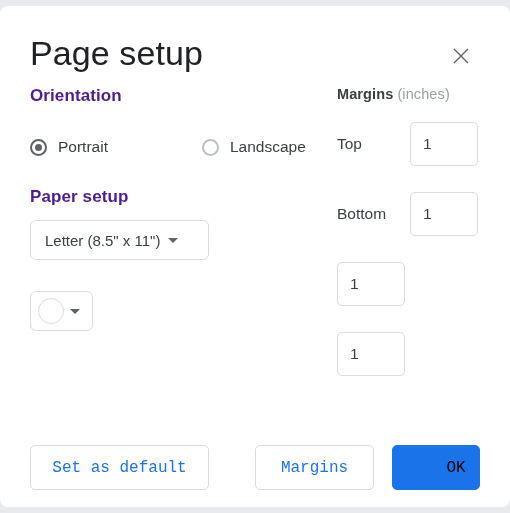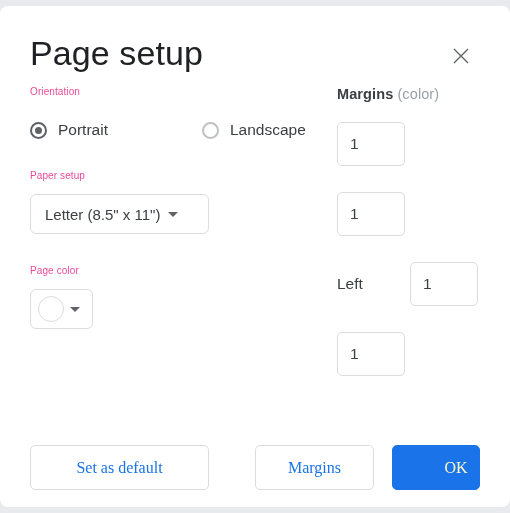--- a/index.html
+++ b/index.html
@@ -53,27 +53,27 @@
   .close-btn svg { display: block; }
 
   
   .col-left {
     position: absolute;
     left: 30px;
     top: 80px;
     width: 290px;
   }
   .section-label {
-    font-size: 10px;
-    color: #ec4899;
-    font-weight: 400;
+    font-size: 17px;
+    color: #4c1d95;
+    font-weight: 700;
     letter-spacing: 0.1px;
   }
   .orientation-row {
-    margin-top: 24px;
+    margin-top: 32px;
     display: flex;
     align-items: center;
   }
   .radio-wrap {
     display: flex;
     align-items: center;
     cursor: pointer;
   }
   .radio-wrap.second { margin-left: 94px; justify-content: space-between; }
   .radio {
@@ -212,34 +212,34 @@
     height: 60px;
   }
   .btn {
     position: absolute;
     height: 45px;
     border-radius: 5px;
     box-sizing: border-box;
     display: flex;
     align-items: center;
     justify-content: center;
-    font-family: Liberation Serif, serif;
+    font-family: Liberation Mono, monospace;
     font-size: 16px;
     cursor: pointer;
     white-space: nowrap;
   }
   .btn-outline {
     background: #ffffff;
     border: 1px solid #dadce0;
     color: #1a73e8;
   }
   .btn-primary {
     background: #1a73e8;
     border: 1px solid #1a73e8;
-    color: #fef9c3;
+    color: #000000;
     padding-left: 40px;
   }
   .btn-setdefault { left: 30px; top: 7px; width: 179px; }
   .btn-cancel     { left: 255px; top: 7px; width: 119px; }
   .btn-ok         { left: 392px; top: 7px; width: 88px; }
 </style>
 </head>
 <body>
 
 <div class="dialog">
@@ -272,45 +272,45 @@
 
     <div class="block">
       <div class="section-label">Paper setup</div>
       <div class="select-box">
         <span class="select-value">Letter (8.5" x 11")</span>
         <span class="caret"></span>
       </div>
     </div>
 
     <div class="block">
-      <div class="section-label">Page color</div>
       <div class="color-box">
         <span class="color-swatch"></span>
         <span class="caret"></span>
       </div>
     </div>
 
   </div>
 
   <div class="col-right">
     <div class="margins-head">
       <span class="m-strong">Margins</span>
-      <span class="m-unit">(color)</span>
+      <span class="m-unit">(inches)</span>
     </div>
 
     <div class="margin-row r0">
+      <span class="margin-label">Top</span>
       <input class="margin-input" type="text" value="1" style="">
     </div>
 
     <div class="margin-row r1">
+      <span class="margin-label">Bottom</span>
       <input class="margin-input" type="text" value="1" style="">
     </div>
 
     <div class="margin-row r2">
-      <span class="margin-label">Left</span>
       <input class="margin-input" type="text" value="1" style="">
     </div>
 
     <div class="margin-row r3">
       <input class="margin-input" type="text" value="1" style="">
     </div>
   </div>
 
   <div class="footer">
     <div class="btn btn-outline btn-setdefault">Set as default</div>

